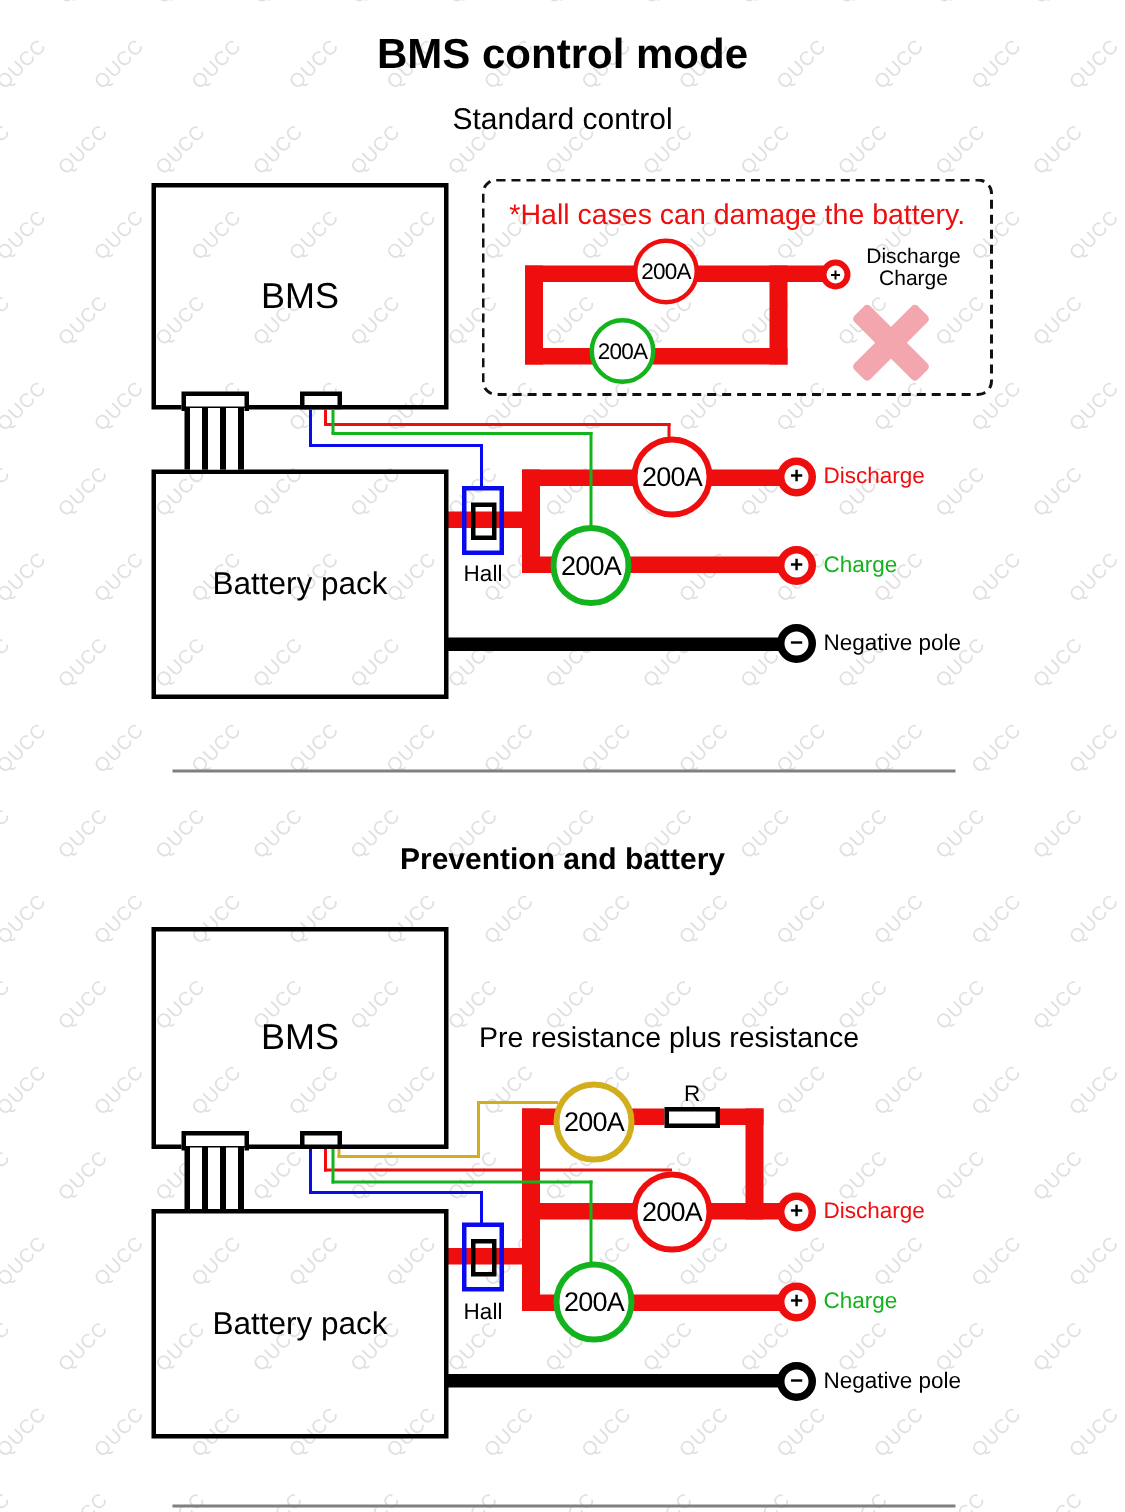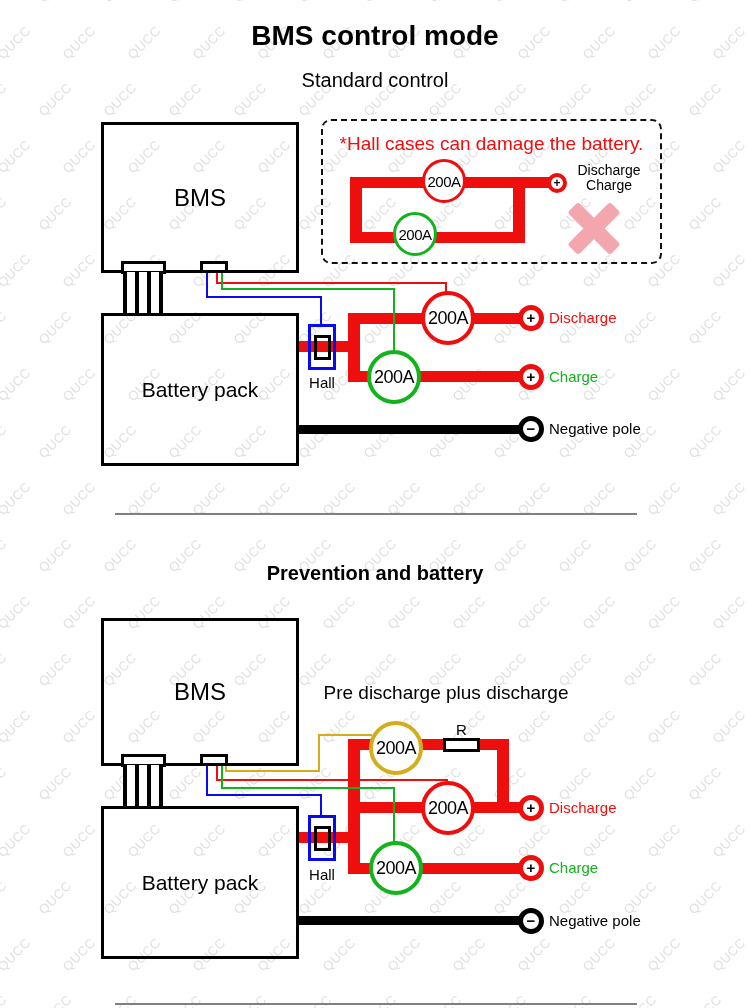--- a/index.html
+++ b/index.html
@@ -369,21 +369,21 @@
   <div class="box" style="left:101px;top:618px;width:198px;height:148px;font-size:24px;">
     <span>BMS</span>
   </div>
   <div class="box" style="left:101px;top:806px;width:198px;height:153px;font-size:21px;">
     <span>Battery pack</span>
   </div>
   <div class="conn" style="left:121px;top:754px;width:45px;height:13px;"></div>
   <div class="pins" style="left:123px;top:765px;width:40px;height:41px;"></div>
   <div class="conn" style="left:200px;top:754px;width:28px;height:12px;"></div>
 
-  <div class="abs ctr" style="left:310px;top:682px;width:272px;font-size:19px;z-index:2;">Pre discharge plus discharge</div>
+  <div class="abs ctr" style="left:310px;top:682px;width:272px;font-size:19px;z-index:2;">Pre resistance plus resistance</div>
 
   <div class="wire" style="left:225px;top:766px;width:2px;height:6px;background:var(--yellow);"></div>
   <div class="wire" style="left:225px;top:770px;width:95px;height:2px;background:var(--yellow);"></div>
   <div class="wire" style="left:318px;top:734px;width:2px;height:38px;background:var(--yellow);"></div>
   <div class="wire" style="left:318px;top:734px;width:54px;height:2px;background:var(--yellow);"></div>
   <div class="wire" style="left:216px;top:766px;width:2px;height:15px;background:var(--red);"></div>
   <div class="wire" style="left:216px;top:779px;width:232px;height:2px;background:var(--red);"></div>
   <div class="wire" style="left:221px;top:766px;width:2px;height:23px;background:var(--green);"></div>
   <div class="wire" style="left:221px;top:787px;width:174px;height:2px;background:var(--green);"></div>
   <div class="wire" style="left:393px;top:787px;width:2px;height:55px;background:var(--green);"></div>

